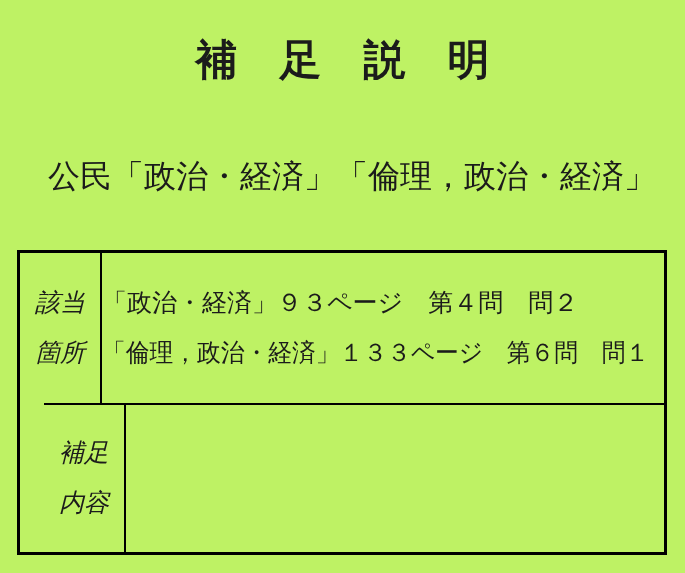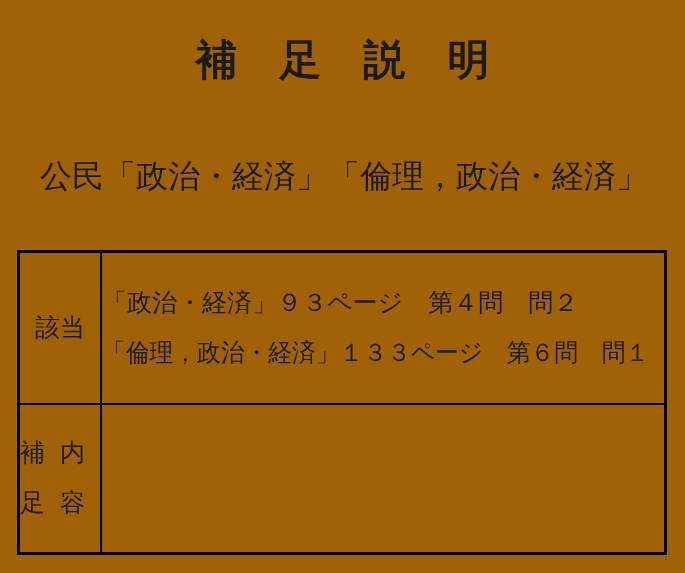--- a/index.html
+++ b/index.html
@@ -4,42 +4,42 @@
 <style>
   html, body {
     margin: 0;
     padding: 0;
     background: #ffffff;
   }
   .page {
     position: relative;
     width: 685px;
     height: 573px;
-    background: #a16207;
+    background: #bef264;
     overflow: hidden;
     font-family: "Liberation Serif", "DejaVu Serif", serif;
     color: #1b1b1b;
   }
   .doc-title {
     position: absolute;
     top: 34px;
     left: 0;
     width: 100%;
     margin: 0;
     text-align: center;
     font-size: 42px;
     font-weight: 600;
     line-height: 52px;
     letter-spacing: 0;
     white-space: nowrap;
   }
   .subtitle {
     position: absolute;
     top: 150px;
-    left: 40px;
+    left: 48px;
     font-size: 32px;
     line-height: 52px;
     white-space: nowrap;
   }
   .supplement-table {
     position: absolute;
     top: 250px;
     left: 17px;
     width: 650px;
     height: 305px;
@@ -48,29 +48,31 @@
     display: grid;
     grid-template-rows: 1fr 1fr;
   }
   .t-row {
     display: grid;
     grid-template-columns: 82px 1fr;
     min-height: 0;
   }
   .t-row + .t-row {
     border-top: 2px solid #000000;
+    margin-left: 24px;
   }
   .label-cell {
     border-right: 2px solid #000000;
     display: flex;
-    flex-direction: row;
+    flex-direction: column;
     justify-content: center;
     align-items: center;
     font-size: 25px;
     line-height: 50px;
+    font-style: italic;
   }
   .content-cell {
     display: flex;
     flex-direction: column;
     justify-content: center;
     padding-left: 0;
     font-size: 25px;
     line-height: 50px;
     overflow: hidden;
   }
@@ -90,20 +92,21 @@
 
   <div class="subtitle">
     <div>公民「政治・経済」「倫理，政治・経済」</div>
   </div>
 
   <div class="supplement-table">
 
     <div class="t-row">
       <div class="label-cell">
         <span>該当</span>
+        <span>箇所</span>
       </div>
       <div class="content-cell">
         <div class="content-line">「政治・経済」９３ページ　第４問　問２</div>
         <div class="content-line cond-95">「倫理，政治・経済」１３３ページ　第６問　問１</div>
       </div>
     </div>
 
     <div class="t-row">
       <div class="label-cell">
         <span>補足</span>

